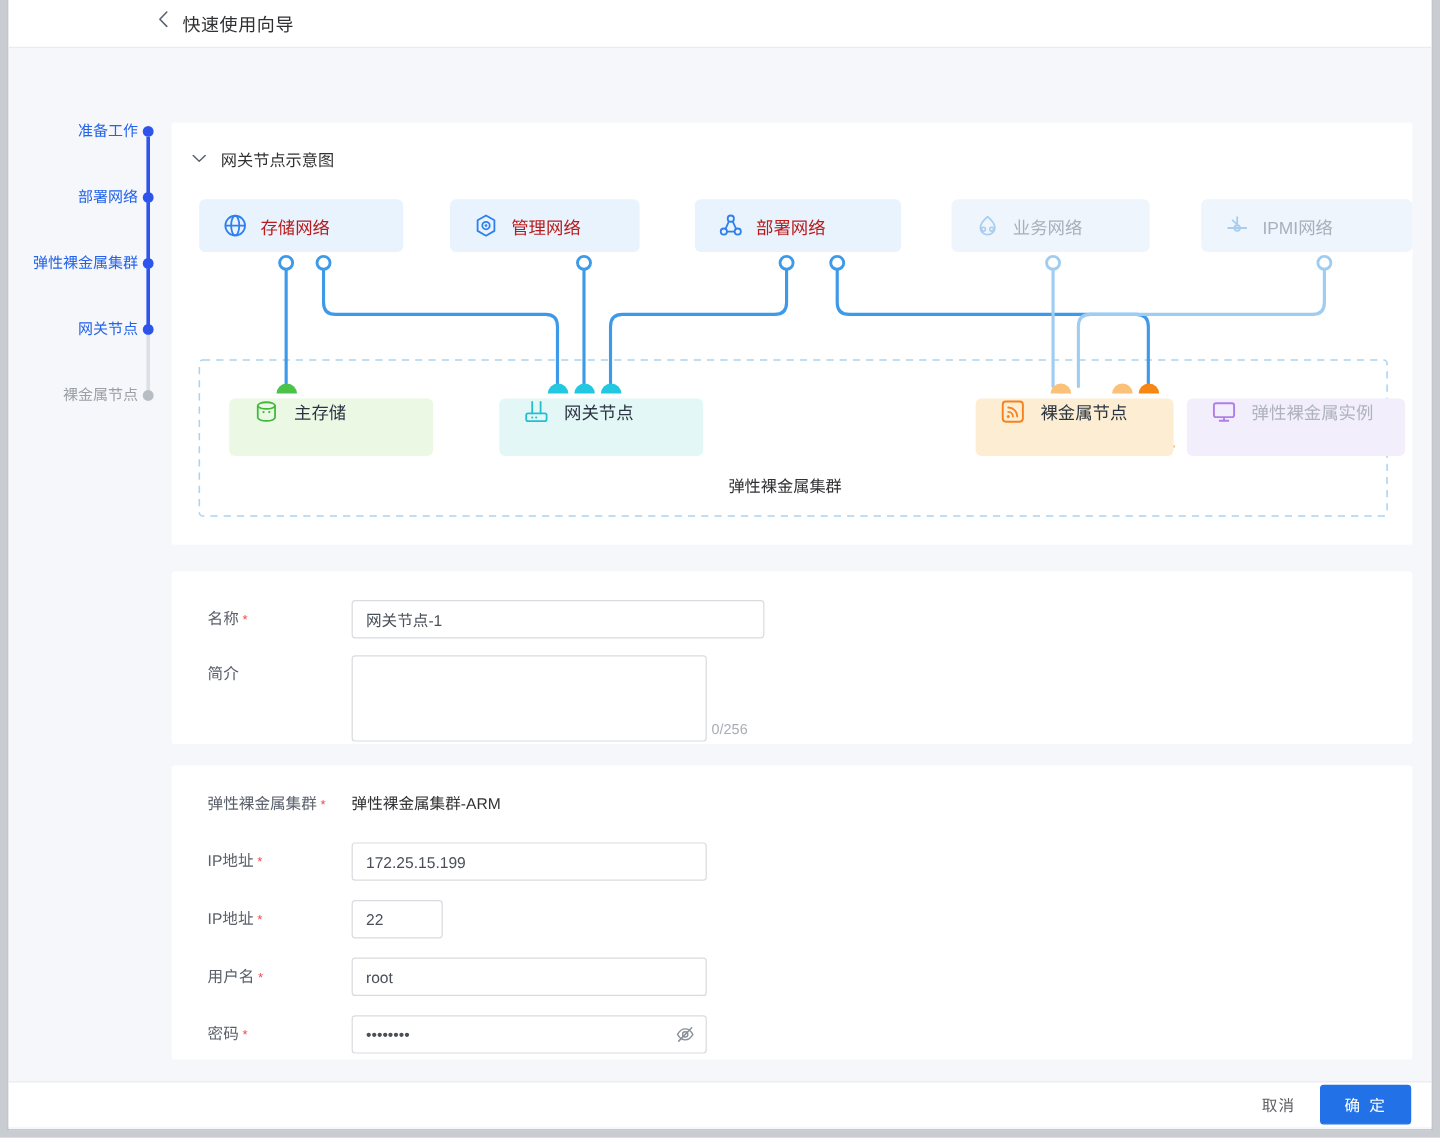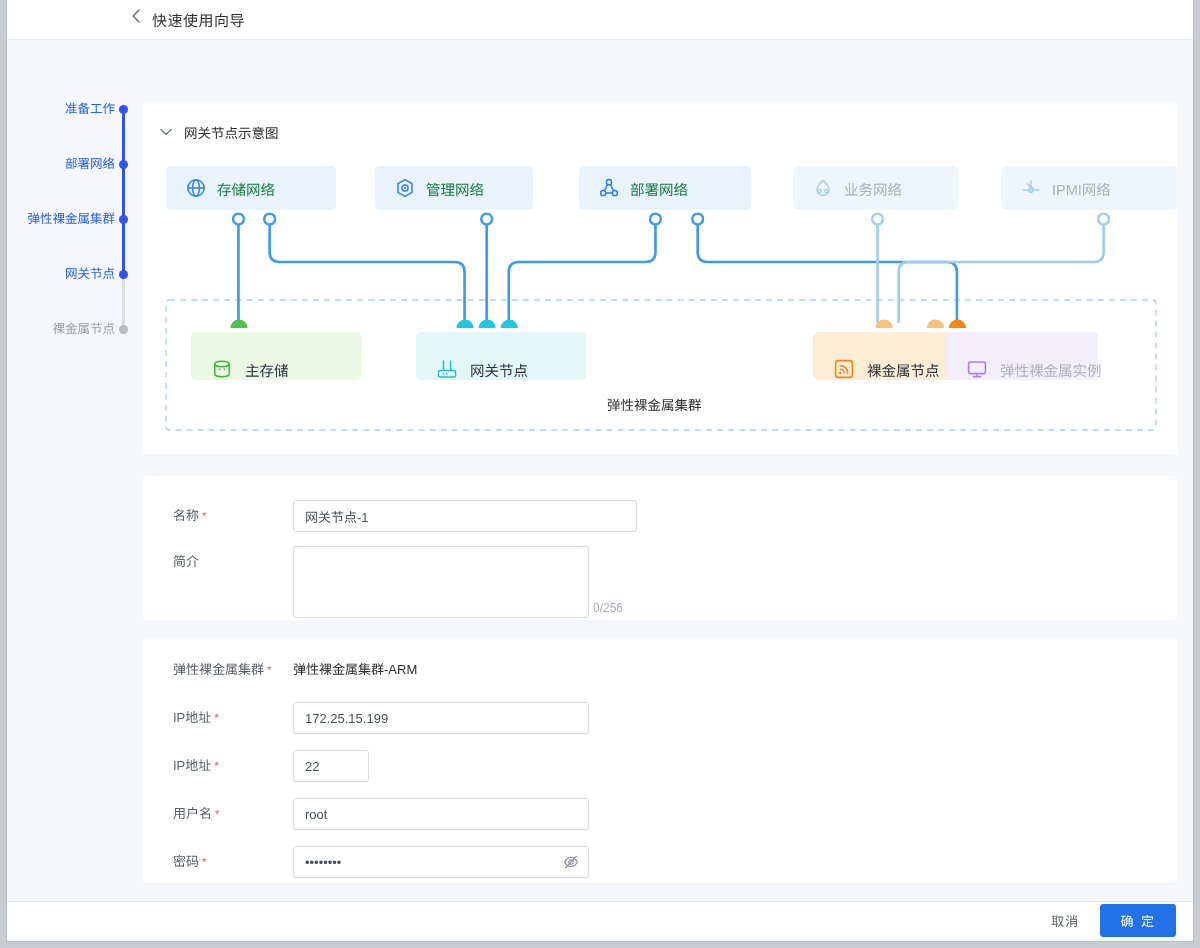--- a/index.html
+++ b/index.html
@@ -74,27 +74,27 @@
   .collapse-title{font-size:13.5px;color:#303133;}
 
   
   .topo-canvas{position:absolute;left:0;top:0;width:100%;height:100%;}
   .net-card{
     position:absolute;height:44px;border-radius:5px;background:#e8f3fe;
     display:flex;align-items:center;gap:11px;padding-left:20px;box-sizing:border-box;
     cursor:pointer;
   }
   .net-card.muted{background:#eef5fd;}
-  .net-label{font-size:14.5px;color:#15803d;white-space:nowrap;}
+  .net-label{font-size:14.5px;color:#b91c1c;white-space:nowrap;}
   .net-card.muted .net-label{color:#a9b0ba;}
   .net-ico{width:20px;height:20px;display:block;flex:0 0 20px;}
 
   .leaf{
     position:absolute;height:48px;border-radius:5px;
-    display:flex;align-items:flex-end;gap:12px;padding-left:20px;box-sizing:border-box;
+    display:flex;align-items:flex-start;gap:12px;padding-left:20px;box-sizing:border-box;
     cursor:pointer;
   }
   .leaf-label{font-size:14.5px;color:#2b3442;white-space:nowrap;}
   .leaf-ico{width:22px;height:22px;display:block;flex:0 0 22px;}
   .leaf.storage{background:#eaf8e4;}
   .leaf.gateway{background:#e4f7f7;}
   .leaf.bare{background:#fdeed3;}
   .leaf.inst{background:#f3eefb;}
   .leaf.inst .leaf-label{color:#aeb3bd;}
 
@@ -330,21 +330,21 @@
         <div class="leaf bare" style="left:670px;top:230px;width:165px;">
           <svg class="leaf-ico" viewBox="0 0 22 22">
             <rect x="2.6" y="2.6" width="16.8" height="16.8" rx="2.6" fill="none" stroke="#f58220" stroke-width="1.6"></rect>
             <circle cx="7.2" cy="15" r="1.25" fill="#f58220"></circle>
             <path d="M7.2 11.2 A3.9 3.9 0 0 1 11.1 15.1" fill="none" stroke="#f58220" stroke-width="1.5" stroke-linecap="round"></path>
             <path d="M7.2 7.6 A7.5 7.5 0 0 1 14.7 15.1" fill="none" stroke="#f58220" stroke-width="1.5" stroke-linecap="round"></path>
           </svg>
           <span class="leaf-label">裸金属节点</span>
         </div>
 
-        <div class="leaf inst" style="left:803px;top:230px;width:152px;">
+        <div class="leaf inst" style="left:846px;top:230px;width:182px;">
           <svg class="leaf-ico" viewBox="0 0 22 22">
             <rect x="2.6" y="4" width="16.8" height="11.6" rx="1.8" fill="none" stroke="#b07fe8" stroke-width="1.6"></rect>
             <line x1="11" y1="15.6" x2="11" y2="18.6" stroke="#b07fe8" stroke-width="1.6"></line>
             <line x1="7.4" y1="18.6" x2="14.6" y2="18.6" stroke="#b07fe8" stroke-width="1.6" stroke-linecap="round"></line>
           </svg>
           <span class="leaf-label">弹性裸金属实例</span>
         </div>
 
         <div class="cluster-caption" style="left:464px;top:292px;">弹性裸金属集群</div>
       </div>

